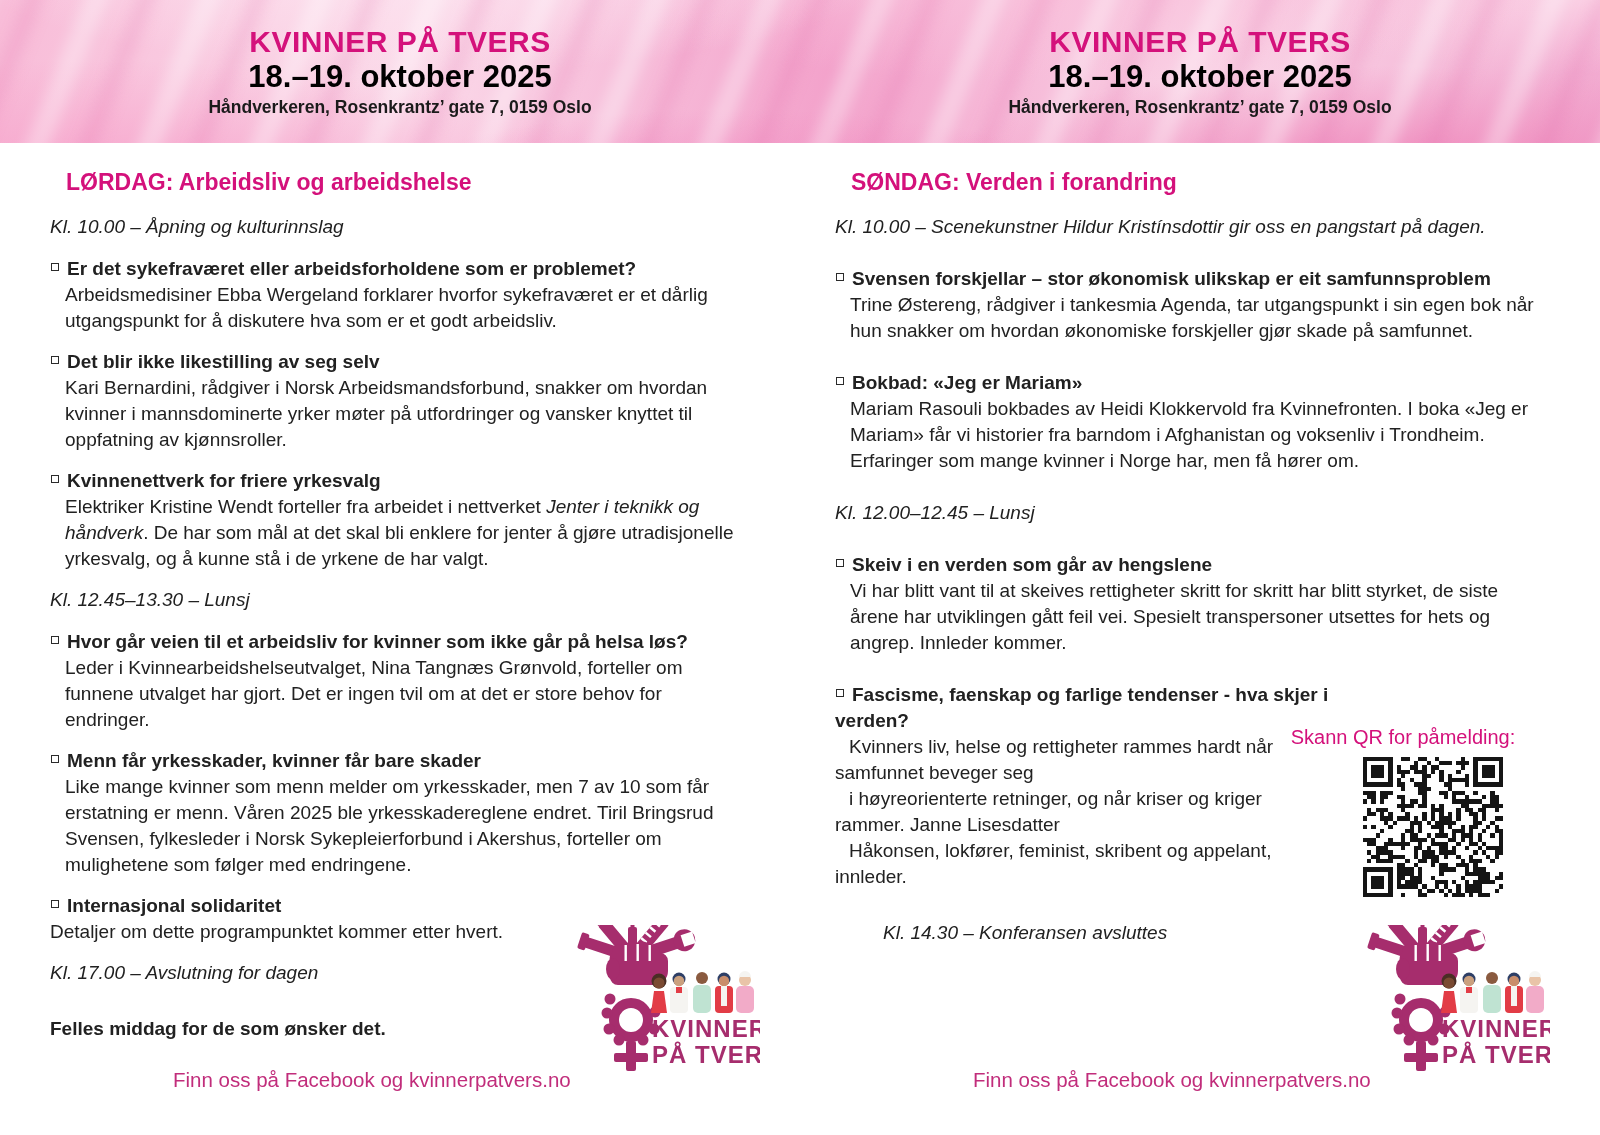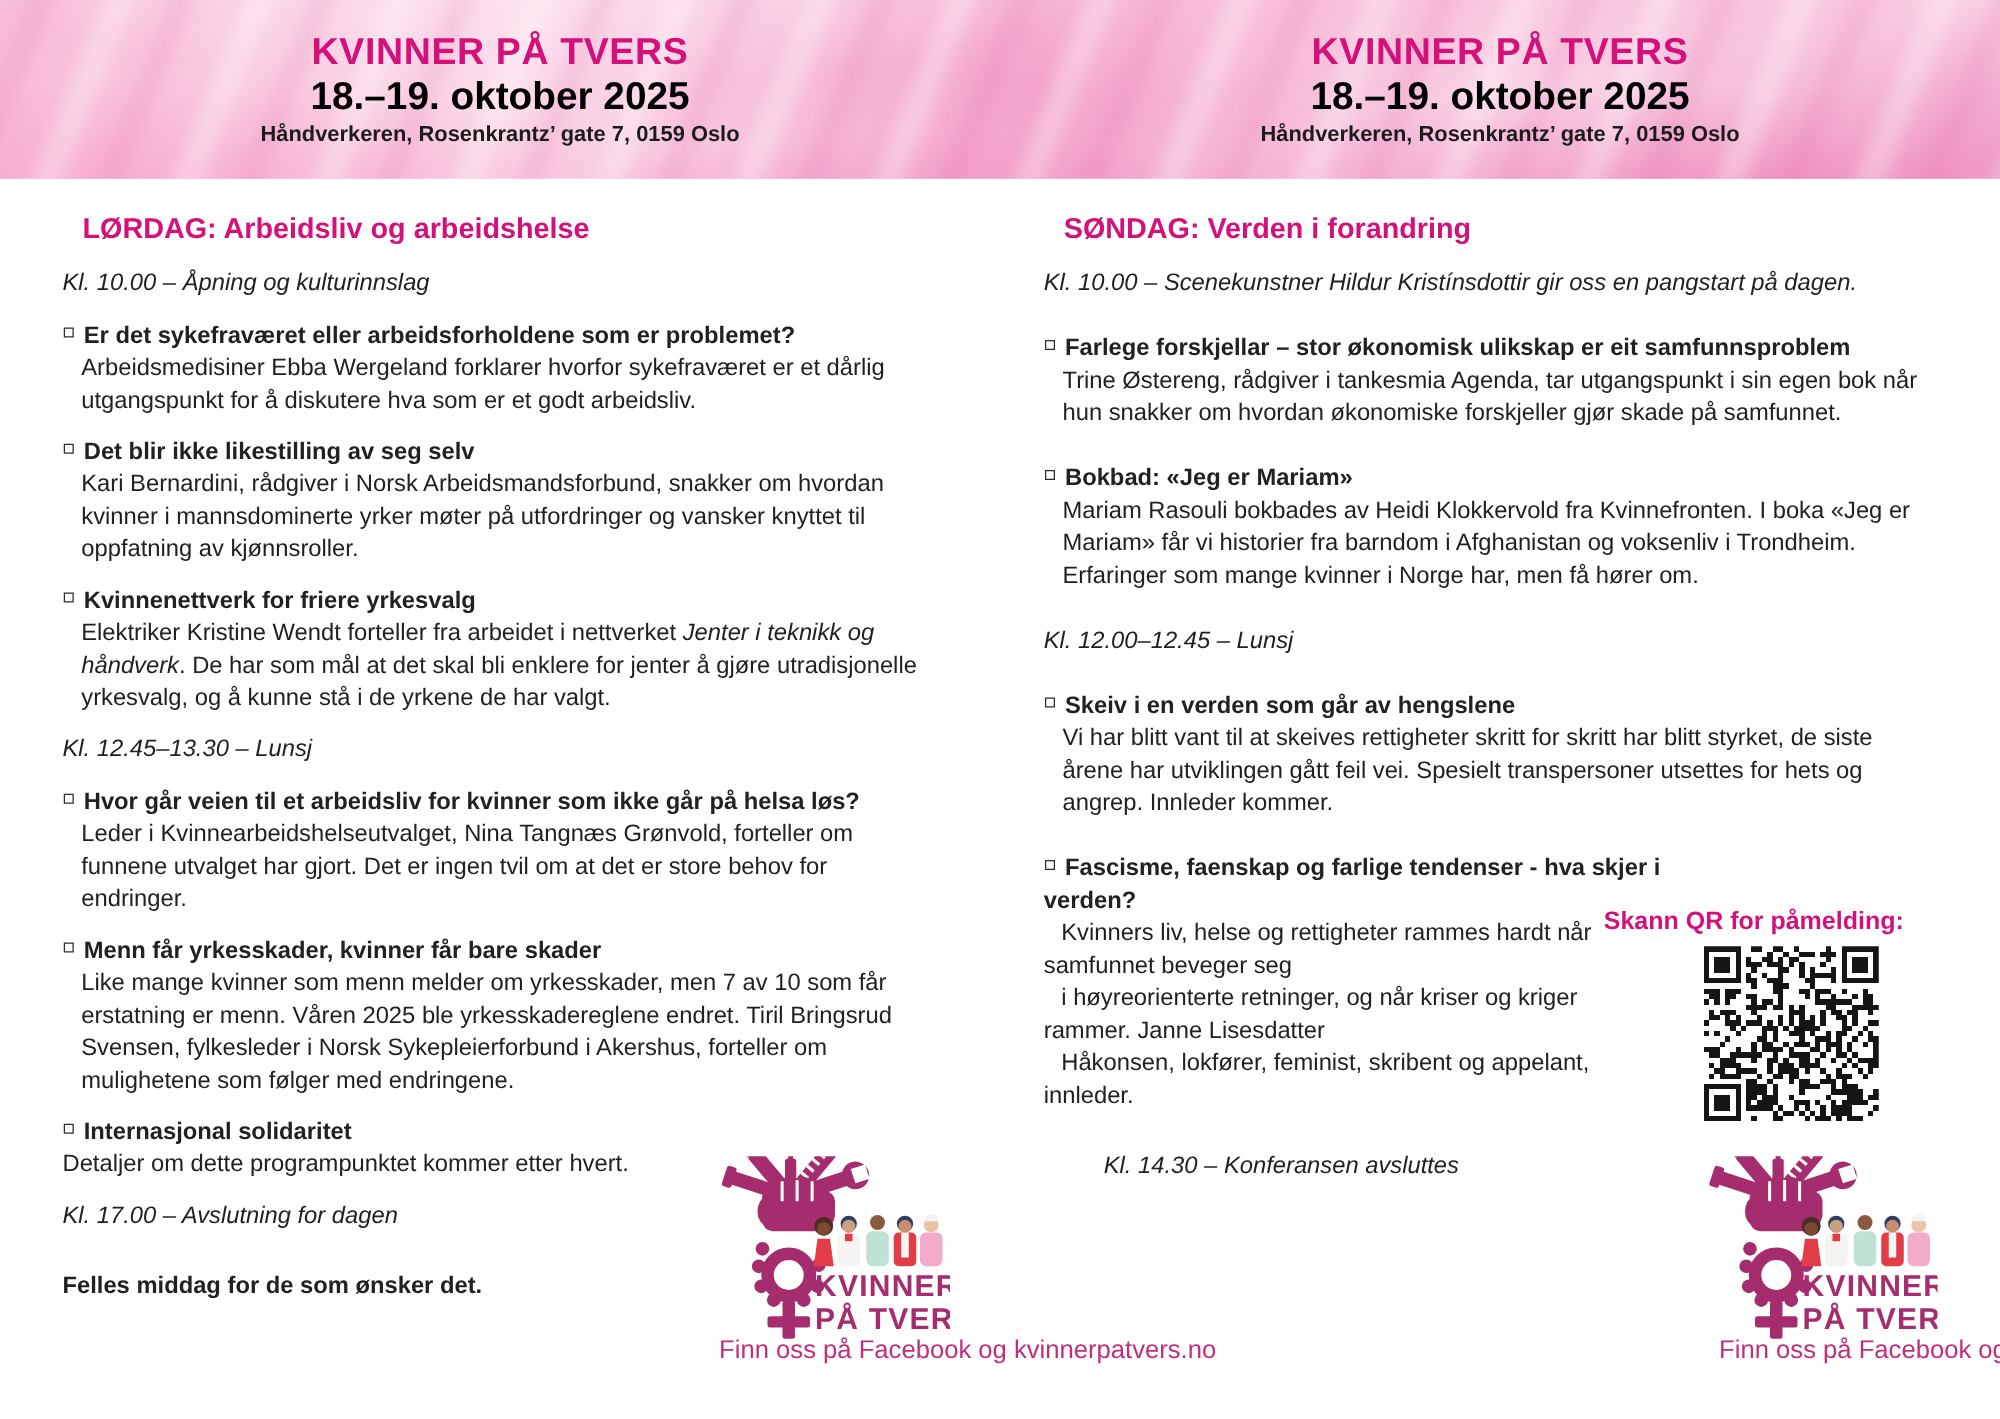--- a/index.html
+++ b/index.html
@@ -48,28 +48,28 @@
   .s-body{margin:0 0 0 15px;max-width:685px;}
   .s-body.noindent{margin-left:0;}
   .bullet{display:inline-block;width:6px;height:6px;border:1.6px solid #2b2b2b;
           margin-right:8px;margin-left:1px;vertical-align:4px;background:#fff;}
   .note{font-weight:bold;margin:30px 0 0 0;}
   .w515{max-width:515px;}
   .pind{margin:0;max-width:472px;text-indent:14px;}
   .time-end-right{margin-top:30px;margin-left:48px;}
   
   .qr-label{position:absolute;top:726px;left:478px;width:250px;text-align:center;
-            color:#d4117b;font-weight:bold;font-size:20px;}
+            color:#d4117b;font-weight:normal;font-size:20px;}
   .qr-box{position:absolute;top:757px;left:563px;width:140px;height:140px;}
   
   .logo{position:absolute;top:925px;width:205px;height:150px;}
   .page-left  .logo{left:555px;}
   .page-right .logo{left:545px;}
   
-  .footer{position:absolute;top:1068px;left:173px;width:800px;text-align:right;
+  .footer{position:absolute;top:1068px;left:173px;width:800px;text-align:left;
           color:#c12d7b;font-size:20.5px;}
 </style>
 </head>
 <body>
 
 <div class="header-band"></div>
 
 <div class="page page-left">
   <div class="page-header">
     <div class="hdr-title">KVINNER PÅ TVERS</div>
@@ -199,21 +199,21 @@
     <div class="hdr-title">KVINNER PÅ TVERS</div>
     <div class="hdr-date">18.–19. oktober 2025</div>
     <div class="hdr-addr">Håndverkeren, Rosenkrantz’ gate 7, 0159 Oslo</div>
   </div>
 
   <div class="content">
     <h2 class="day-heading">SØNDAG: Verden i forandring</h2>
     <p class="time">Kl. 10.00 – Scenekunstner Hildur Kristínsdottir gir oss en pangstart på dagen.</p>
 
     <div class="session">
-      <p class="s-title"><span class="bullet"></span><span>Farlege forskjellar – stor økonomisk ulikskap er eit samfunnsproblem</span></p>
+      <p class="s-title"><span class="bullet"></span><span>Svensen forskjellar – stor økonomisk ulikskap er eit samfunnsproblem</span></p>
       <p class="s-body">Trine Østereng, rådgiver i tankesmia Agenda, tar utgangspunkt i sin egen bok når hun snakker om hvordan økonomiske forskjeller gjør skade på samfunnet.</p>
     </div>
 
     <div class="session">
       <p class="s-title"><span class="bullet"></span><span>Bokbad: «Jeg er Mariam»</span></p>
       <p class="s-body">Mariam Rasouli bokbades av Heidi Klokkervold fra Kvinnefronten. I boka «Jeg er Mariam» får vi historier fra barndom i Afghanistan og voksenliv i Trondheim. Erfaringer som mange kvinner i Norge har, men få hører om.</p>
     </div>
 
     <p class="time">Kl. 12.00–12.45 – Lunsj</p>
 

